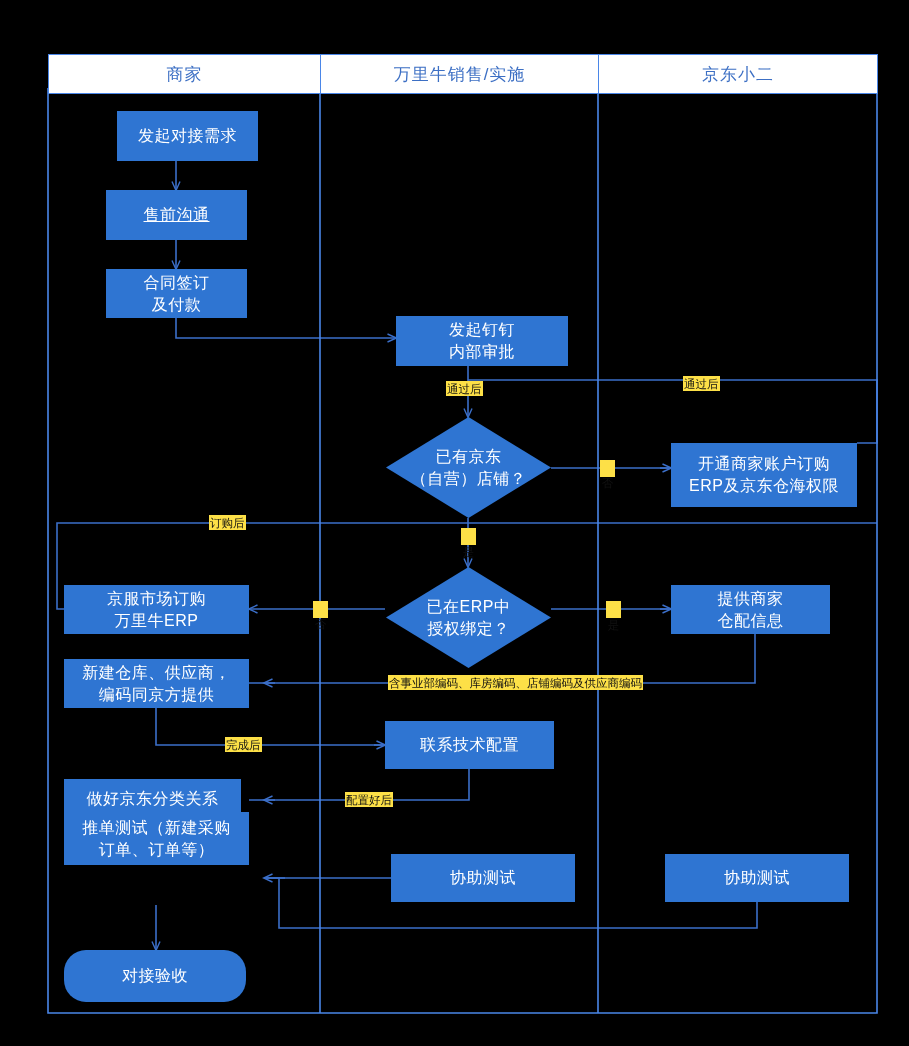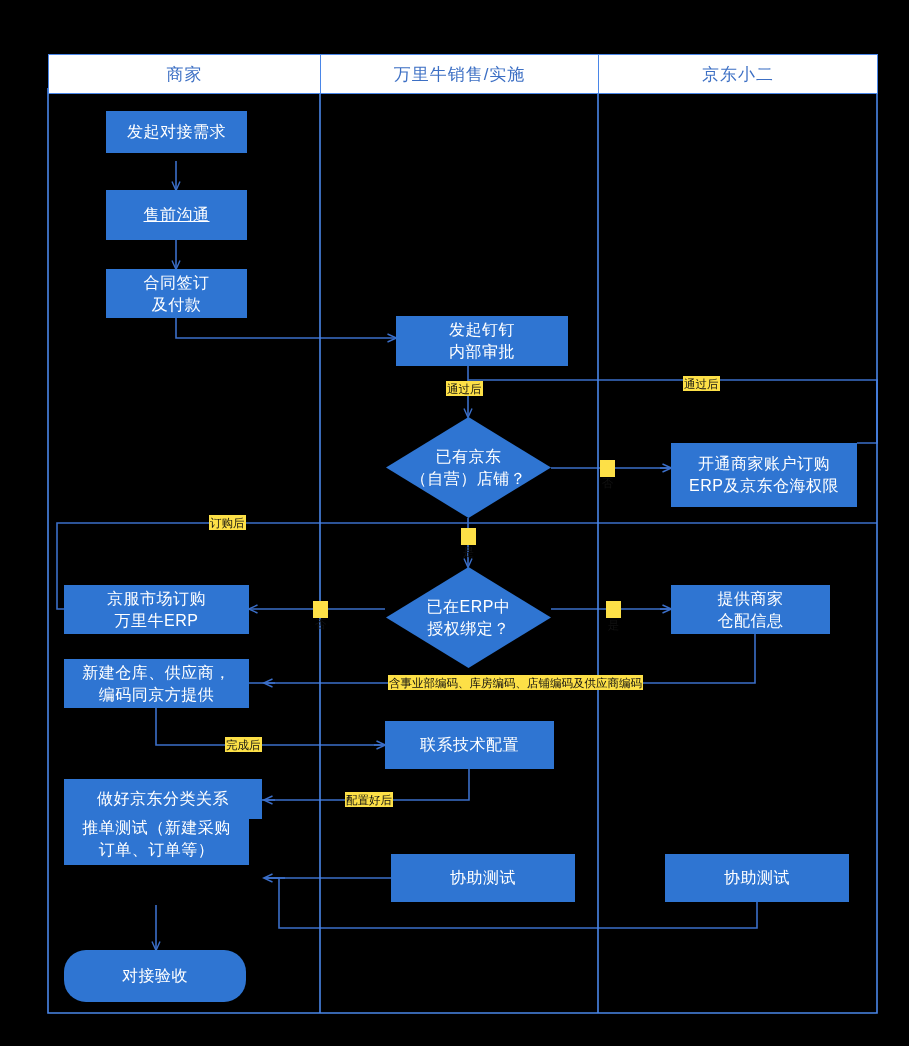--- a/index.html
+++ b/index.html
@@ -90,21 +90,21 @@
   <div class="lane-head" style="left:48px;top:48px;width:273px;height:40px;">
     <span>商家</span>
   </div>
   <div class="lane-head" style="left:320px;top:48px;width:279px;height:40px;">
     <span>万里牛销售/实施</span>
   </div>
   <div class="lane-head" style="left:598px;top:48px;width:280px;height:40px;">
     <span>京东小二</span>
   </div>
 
-  <div class="node" style="left:106px;top:111px;width:141px;height:42px;font-family:Liberation Serif, serif;">
+  <div class="node" style="left:117px;top:111px;width:141px;height:50px;font-family:Liberation Serif, serif;">
     <span>发起对接需求</span>
     </div>
 
   <div class="node" style="left:106px;top:190px;width:141px;height:50px;text-decoration:underline;">
     <span>售前沟通</span>
     </div>
 
   <div class="node" style="left:106px;top:269px;width:141px;height:49px;">
     <span>合同签订<br>及付款</span>
     </div>
@@ -136,21 +136,21 @@
     </div>
 
   <div class="node" style="left:64px;top:659px;width:185px;height:49px;">
     <span>新建仓库、供应商，<br>编码同京方提供</span>
     </div>
 
   <div class="node" style="left:385px;top:721px;width:169px;height:48px;">
     <span>联系技术配置</span>
     </div>
 
-  <div class="node" style="left:64px;top:779px;width:198px;height:40px;">
+  <div class="node" style="left:64px;top:779px;width:177px;height:40px;">
     <span>做好京东分类关系</span>
     </div>
 
   <div class="node" style="left:64px;top:812px;width:185px;height:53px;">
     <span>推单测试（新建采购<br>订单、订单等）</span>
     </div>
 
   <div class="node" style="left:391px;top:854px;width:184px;height:48px;">
     <span>协助测试</span>
     </div>

